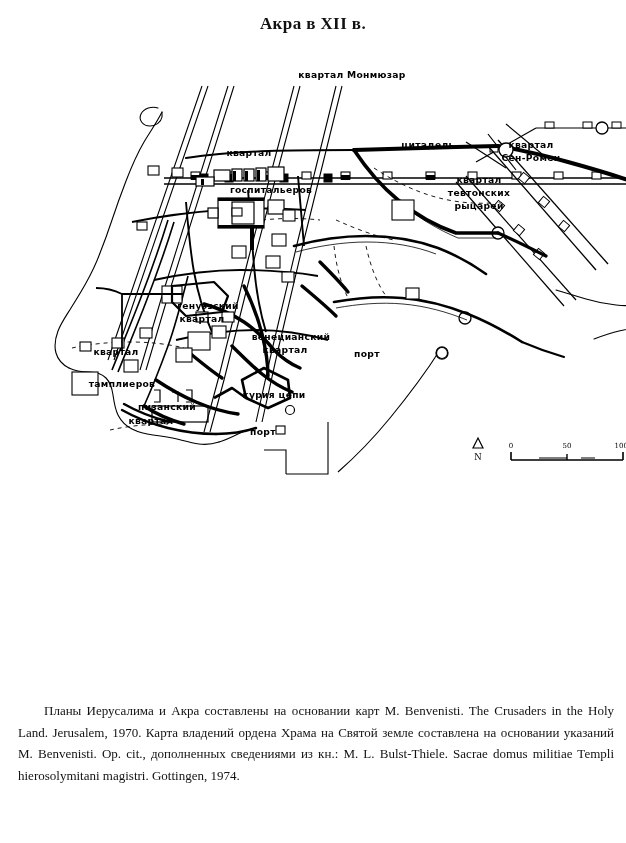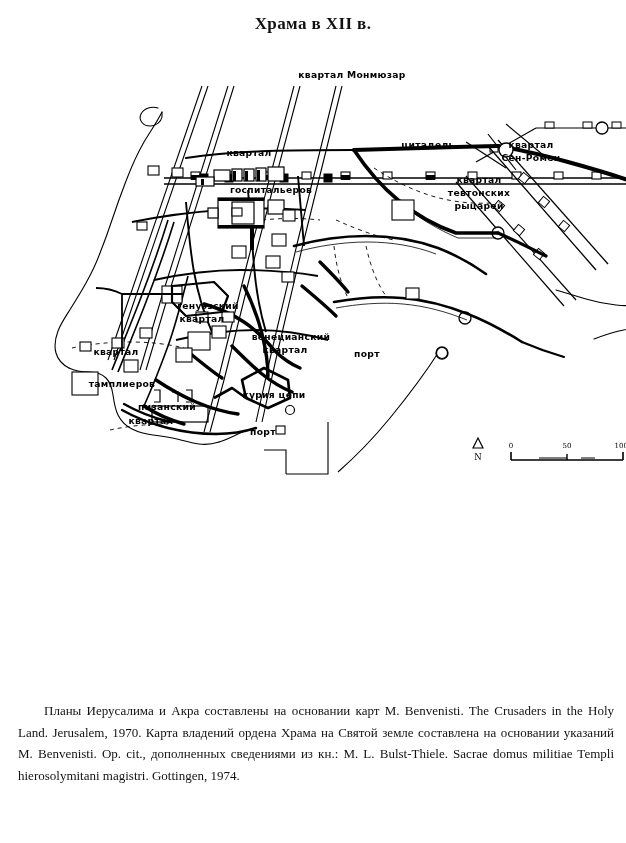--- a/index.html
+++ b/index.html
@@ -77,21 +77,21 @@
   #caption p {
     margin: 0;
     text-indent: 26px;
   }
 </style>
 </head>
 <body>
 
 <div id="page">
 
-  <div id="map-title">Храма в XII в.</div>
+  <div id="map-title">Акра в XII в.</div>
 
   <div id="map-figure">
     <svg id="map-svg" viewBox="0 0 626 430" xmlns="http://www.w3.org/2000/svg">
 
       <rect x="0" y="0" width="626" height="430" fill="#ffffff"></rect>
 
       <g fill="none" stroke="#000000" stroke-width="1.1" stroke-linejoin="round" stroke-linecap="round">
         <path d="M 122,58 C 116,56 108,58 105,64 C 102,70 107,76 114,76
                  C 120,76 125,72 126,67 L 126,62"></path>
         <path d="M 126,62 C 121,72 114,82 108,92 C 101,104 95,118 90,131

